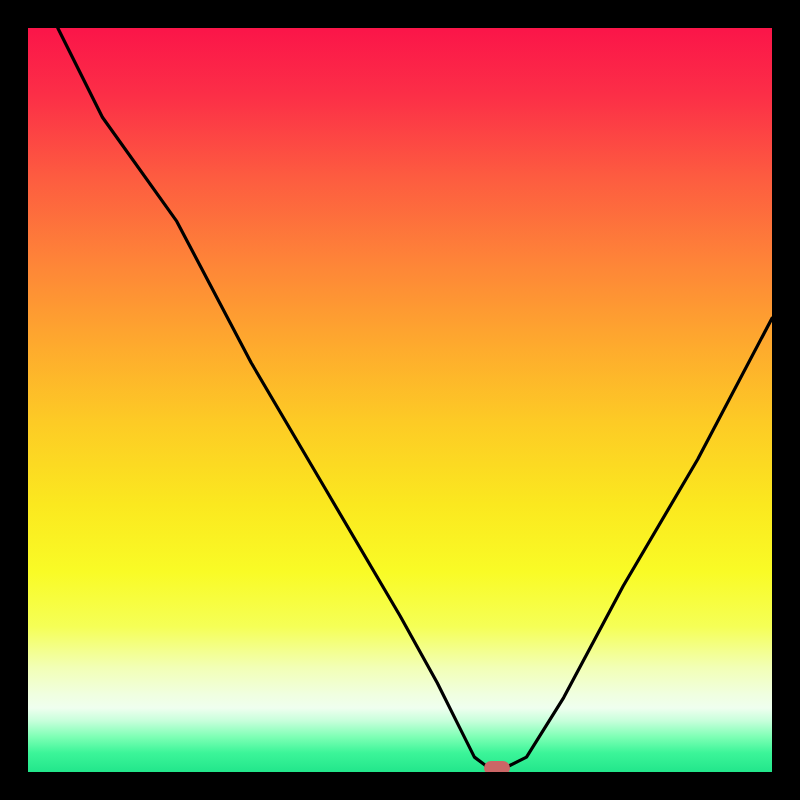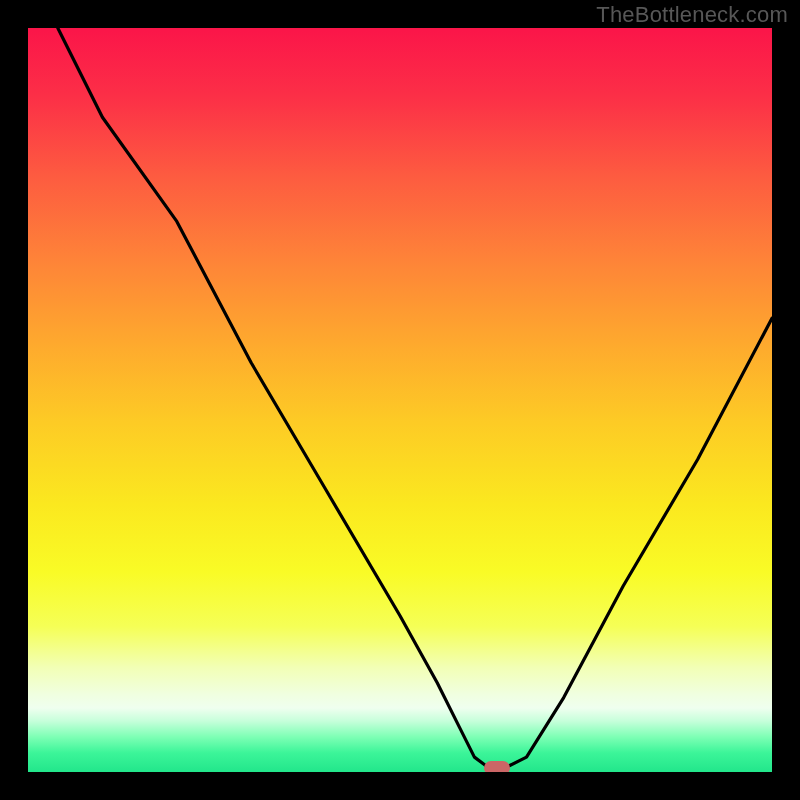--- a/index.html
+++ b/index.html
@@ -89,21 +89,20 @@
     top: 0;
     width: 744px;
     height: 744px;
     z-index: 4;
   }
 </style>
 </head>
 <body>
 
 <div class="frame">
-  <div class="watermark">TheBottleneck.com</div>
 
   <div class="plot">
     <div class="grad-main"></div>
     <div class="grad-bottom"></div>
 
     <svg class="curve" viewBox="0 0 744 744" preserveAspectRatio="none">
       <path id="curve-path" fill="none" stroke="#000000" stroke-width="3.2" stroke-linecap="round" stroke-linejoin="round" d="M29.8 0.0 L74.4 89.3 L148.8 193.4 L223.2 334.8 L297.6 461.3 L372.0 587.8 L409.2 654.7 L431.5 699.4 L446.4 729.1 L461.3 740.3 L476.2 740.3 L498.5 729.1 L535.7 669.6 L595.2 558.0 L669.6 431.5 L744.0 290.2"></path>
     </svg>
 
     <div class="marker" id="marker" style="left: 468.72px; top: 740.28px; background: rgb(203, 102, 102);"></div>

